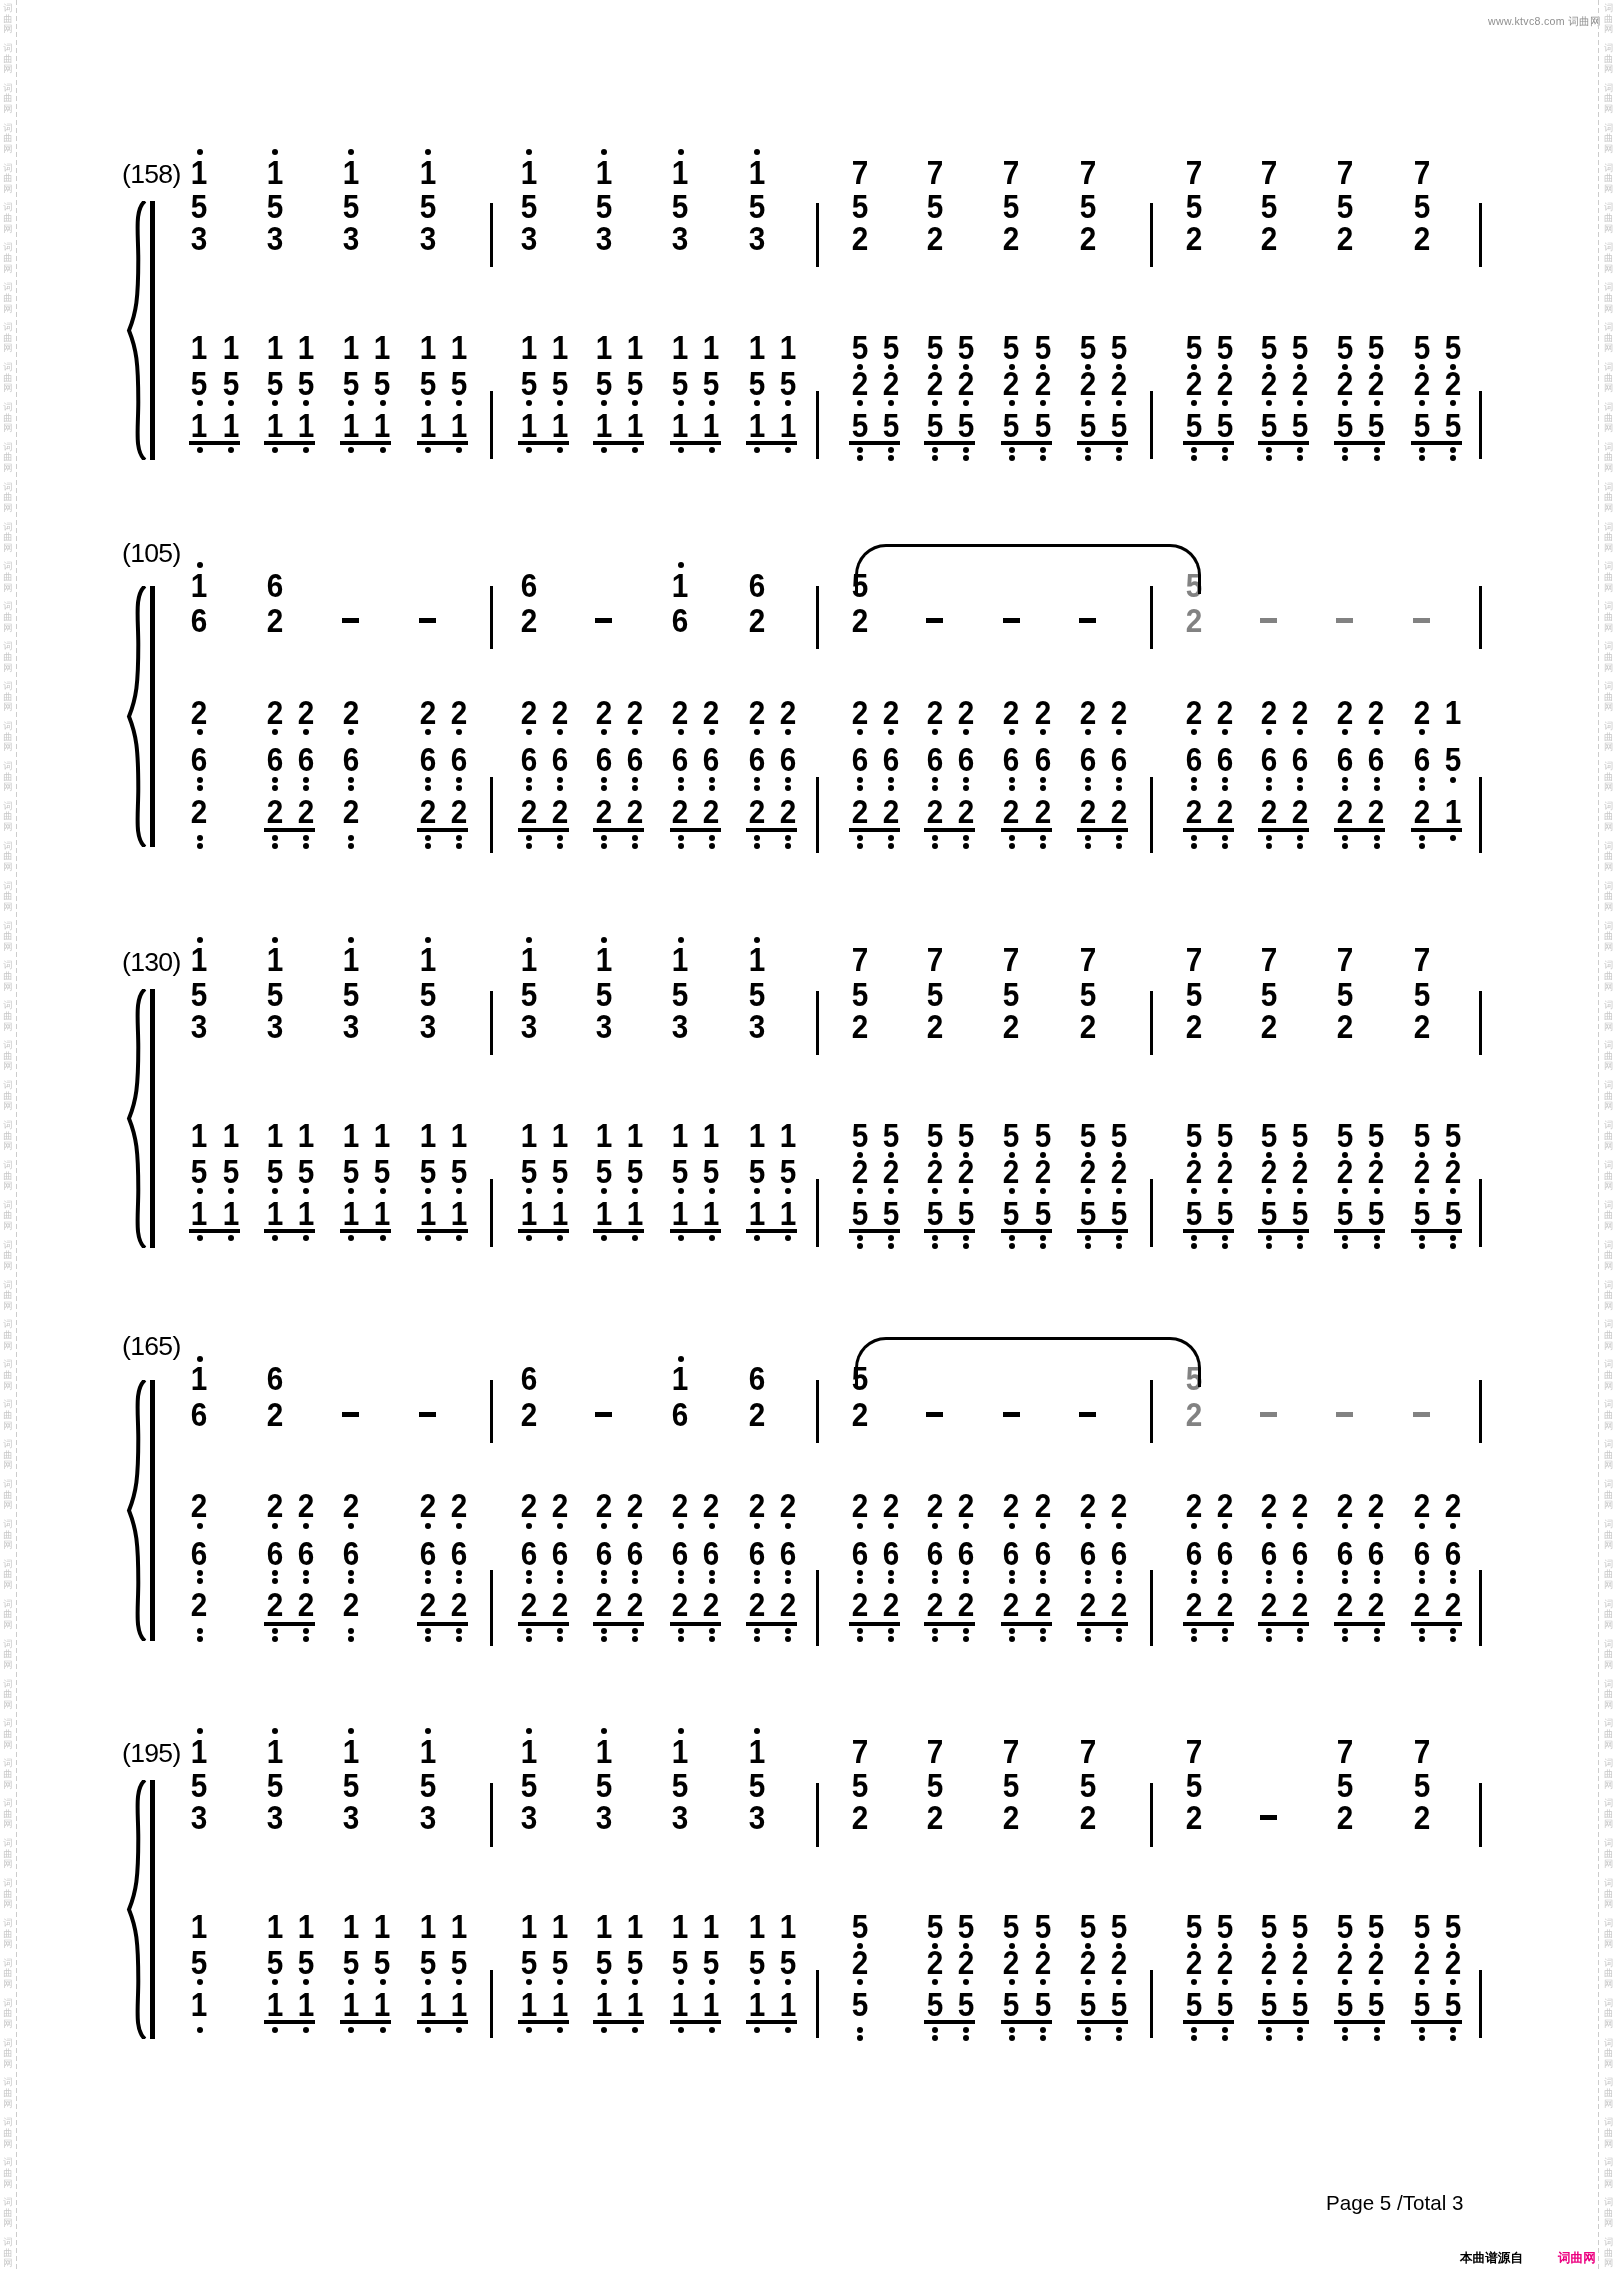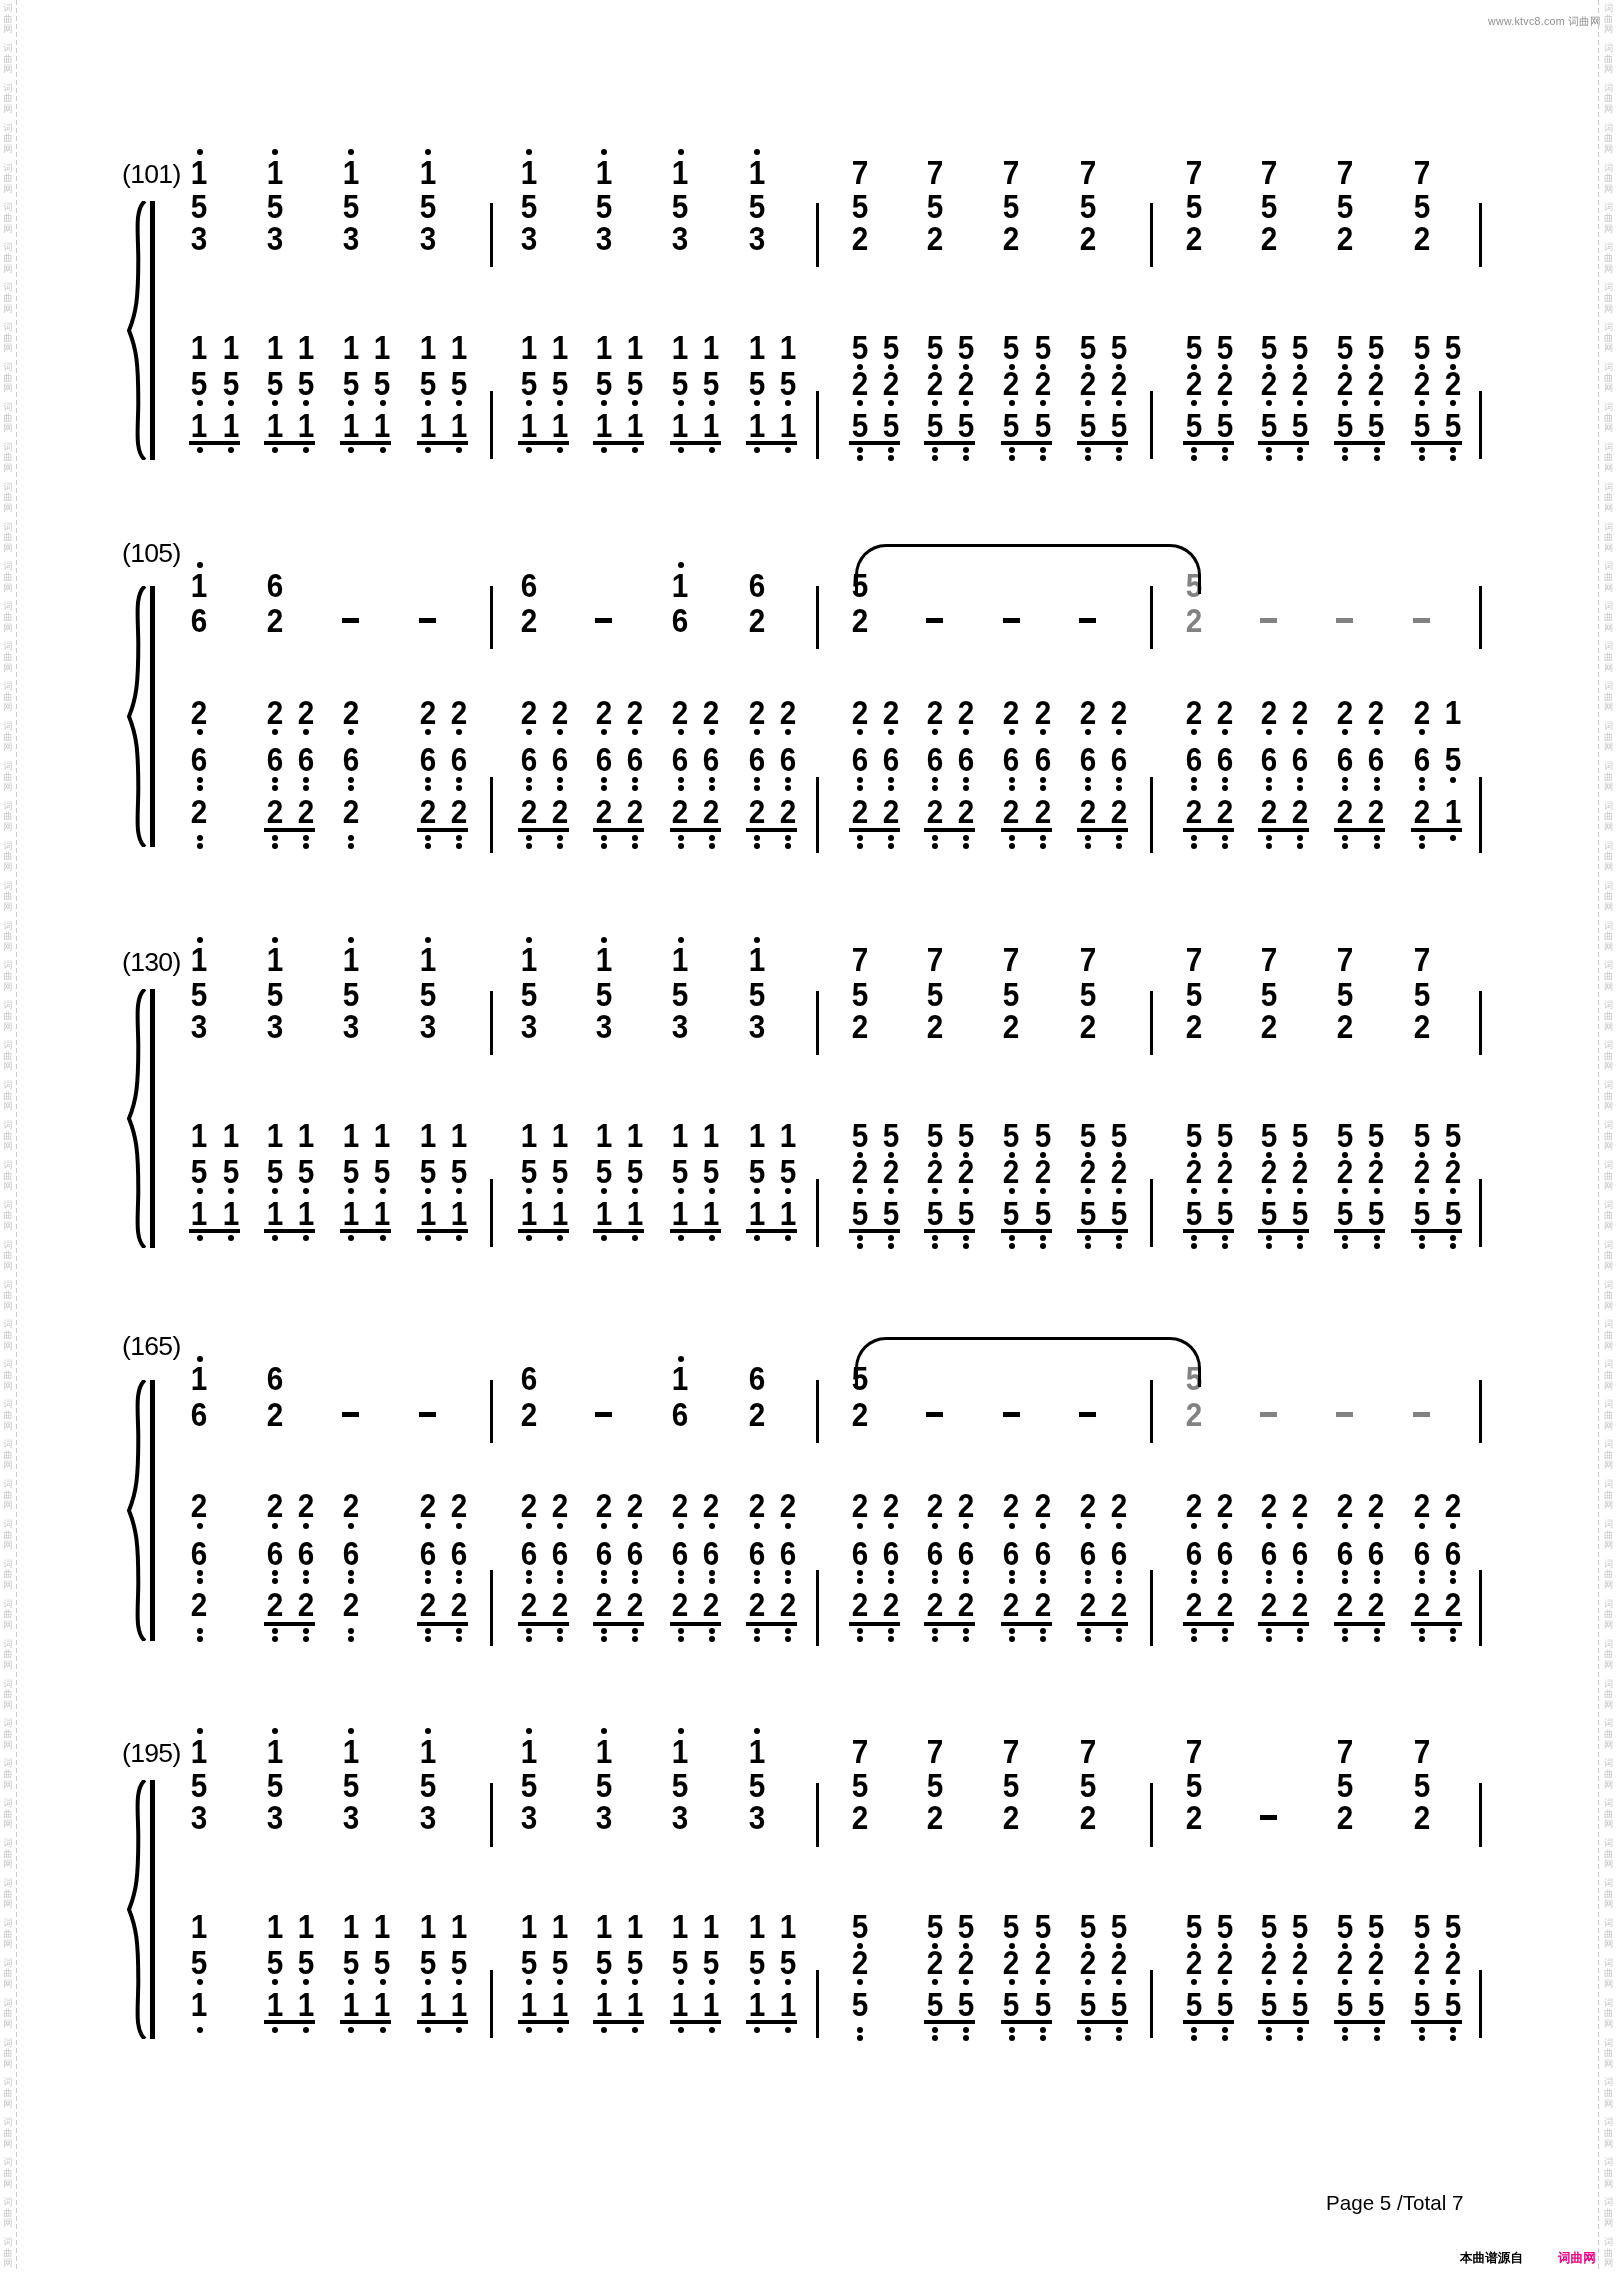--- a/index.html
+++ b/index.html
@@ -375,21 +375,21 @@
       <div class="wm-char" style="left: 1604px; top: 2198px;">词</div>
       <div class="wm-char" style="left: 1604px; top: 2209px;">曲</div>
       <div class="wm-char" style="left: 1604px; top: 2219px;">网</div>
       <div class="wm-char" style="left: 1604px; top: 2238px;">词</div>
       <div class="wm-char" style="left: 1604px; top: 2249px;">曲</div>
       <div class="wm-char" style="left: 1604px; top: 2259px;">网</div>
     </div>
   <div class="wm-dash" style="left:1598px"></div>
 
   <div id="score">
-      <div class="mlabel" style="left: 122px; top: 161px;">(101)</div>
+      <div class="mlabel" style="left: 122px; top: 161px;">(158)</div>
       <div class="brace" style="left: 125px; top: 201px;"><svg width="22.6" height="259" viewBox="0 0 34 400" preserveAspectRatio="none">
           <path d="M30 0 C14 14,20 48,20 90 C20 150,17 172,6 200 C17 228,20 250,20 310 C20 352,14 386,30 400" fill="none" stroke="#000" stroke-width="6"></path>
         </svg></div>
       <div class="vline" style="left: 150px; top: 201px; width: 4.7px; height: 259px;"></div>
       <div class="vline" style="left: 490px; top: 203px; width: 3.3px; height: 64px;"></div>
       <div class="vline" style="left: 490px; top: 391px; width: 3.3px; height: 68px;"></div>
       <div class="vline" style="left: 816px; top: 203px; width: 3.3px; height: 64px;"></div>
       <div class="vline" style="left: 816px; top: 391px; width: 3.3px; height: 68px;"></div>
       <div class="vline" style="left: 1150px; top: 203px; width: 3.3px; height: 64px;"></div>
       <div class="vline" style="left: 1150px; top: 391px; width: 3.3px; height: 68px;"></div>
@@ -1775,17 +1775,17 @@
       <div class="dg" style="left: 1443px; top: 1910px; color: rgb(0, 0, 0);">5</div>
       <div class="dot" style="left: 1450px; top: 1943px; background: rgb(0, 0, 0);"></div>
       <div class="dg" style="left: 1443px; top: 1946px; color: rgb(0, 0, 0);">2</div>
       <div class="dot" style="left: 1450px; top: 1979px; background: rgb(0, 0, 0);"></div>
       <div class="dg" style="left: 1443px; top: 1988px; color: rgb(0, 0, 0);">5</div>
       <div class="dot" style="left: 1450px; top: 2027px; background: rgb(0, 0, 0);"></div>
       <div class="dot" style="left: 1450px; top: 2035px; background: rgb(0, 0, 0);"></div>
       <div class="beam" style="left: 1411px; top: 2020px; width: 51px;"></div>
     </div>
 
-  <div class="footer-page">Page 5 /Total 7</div>
+  <div class="footer-page">Page 5 /Total 3</div>
   <div class="footer-src">本曲谱源自</div>
   <div class="footer-brand">词曲网</div>
 </div>
 
 
 </body></html>

